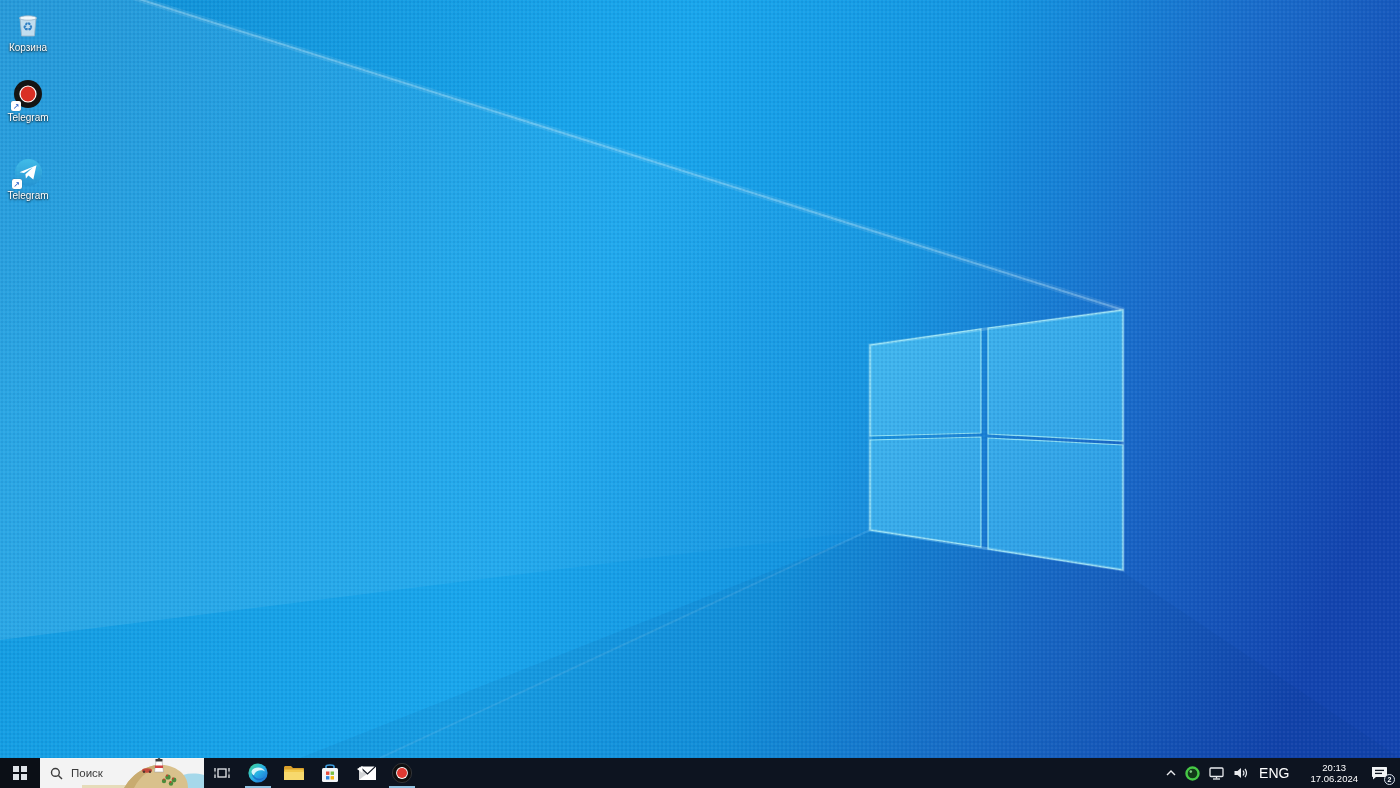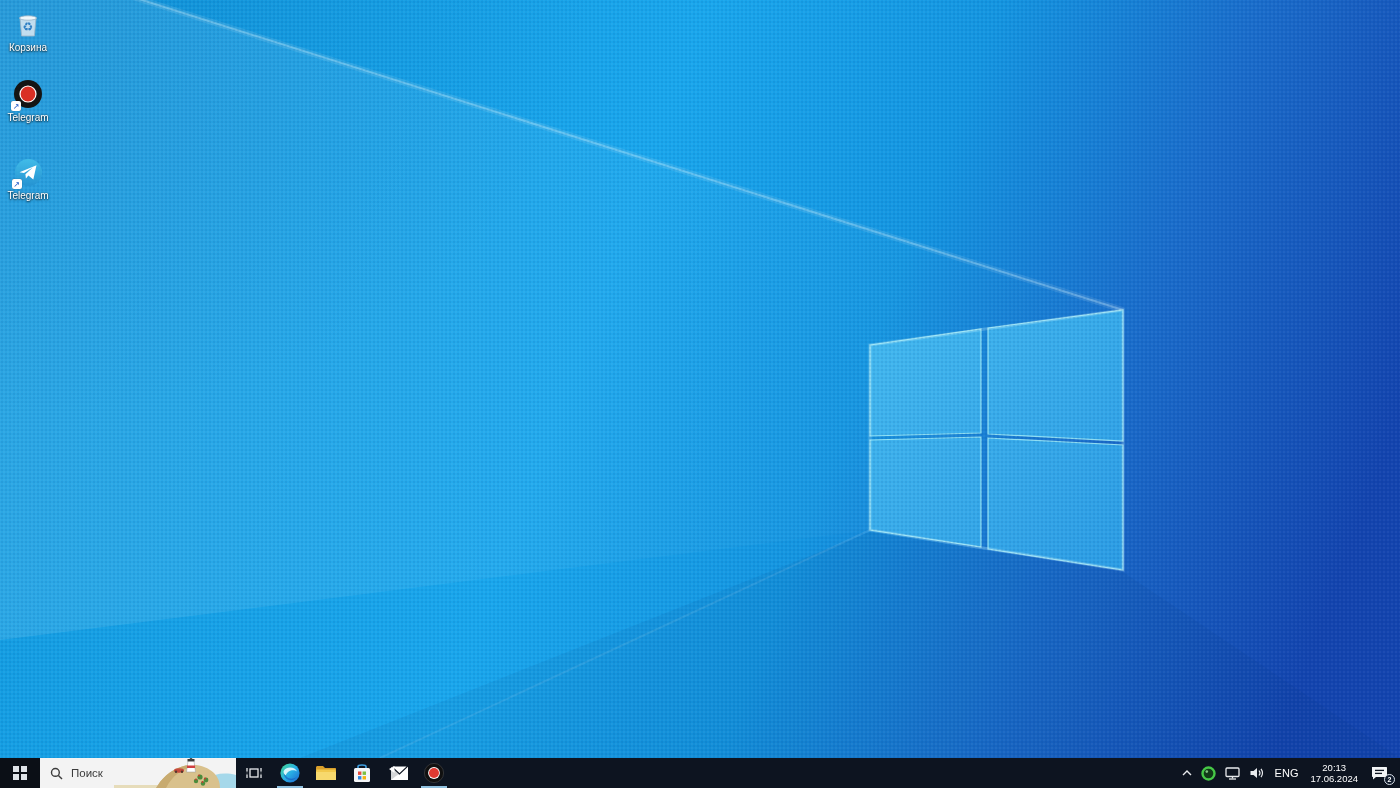--- a/index.html
+++ b/index.html
@@ -24,32 +24,32 @@
   .shortcut-badge{position:absolute;left:-1px;bottom:-1px;width:10px;height:10px;background:#fff;
                   border-radius:2px;display:flex;align-items:center;justify-content:center;
                   font-size:8px;color:#1a56c8;box-shadow:0 0 1px rgba(0,0,0,.6);}
 
   
   .taskbar{position:absolute;left:0;right:0;bottom:0;height:30px;background:#0d1420;
            display:flex;align-items:stretch;z-index:5;}
   .start-btn{width:40px;display:flex;align-items:center;justify-content:center;background:#0b0f16;}
   .win-flag{display:grid;grid-template-columns:6px 6px;grid-template-rows:6px 6px;gap:1.5px;}
   .win-flag span{background:#dfe3e8;}
-  .search-box{width:196px;background:#f3f3f3;display:flex;align-items:center;position:relative;overflow:hidden;}
+  .search-box{width:164px;background:#f3f3f3;display:flex;align-items:center;position:relative;overflow:hidden;}
   .search-box .mag{margin-left:10px;flex:0 0 auto;}
   .search-box .ph{margin-left:8px;color:#3c3c3c;font-size:11.5px;z-index:2;}
   .search-art{position:absolute;right:0;bottom:0;height:30px;width:140px;}
   .tb-btn{width:36px;display:flex;align-items:center;justify-content:center;position:relative;}
   .run-ind{position:absolute;bottom:0;left:5px;right:5px;height:2px;background:#8fc1e0;}
 
   .tray{margin-left:auto;display:flex;align-items:stretch;padding-right:3px;}
   .tray-btn{display:flex;align-items:center;justify-content:center;padding:0 4px;position:relative;color:#fff;}
-  .tray-text{font-size:11px;color:#fff;padding:8px 6px;display:flex;align-items:center;}
+  .tray-text{font-size:14px;color:#fff;padding:8px 6px;display:flex;align-items:center;}
   .clock{display:flex;flex-direction:column;align-items:center;justify-content:center;
-         color:#fff;font-size:9.5px;line-height:11px;padding:0 6px;}
+         color:#fff;font-size:9.5px;line-height:11px;padding:0 6px;margin-left:9px;}
   .action-btn{padding:0 8px 0 6px;}
   .badge{position:absolute;right:2px;bottom:3px;width:11px;height:11px;border-radius:50%;
          background:#101b2c;border:1px solid #d8dee6;color:#fff;font-size:7px;font-weight:bold;
          display:flex;align-items:center;justify-content:center;box-sizing:border-box;}
 </style>
 </head>
 <body>
 
 <div class="screen">
 

